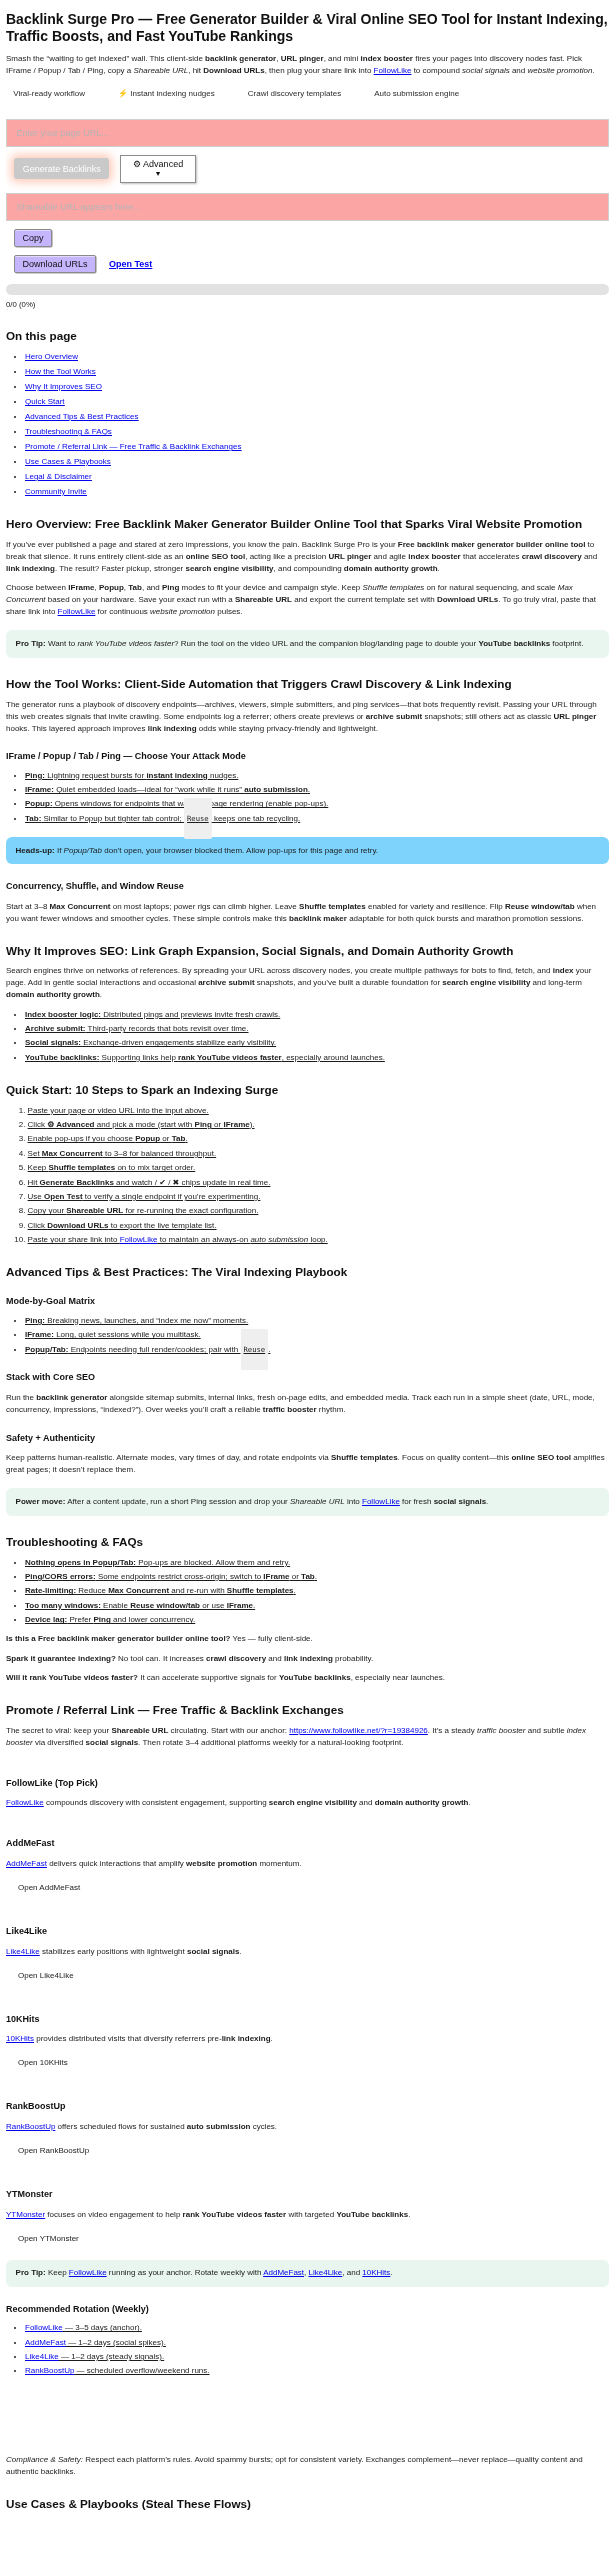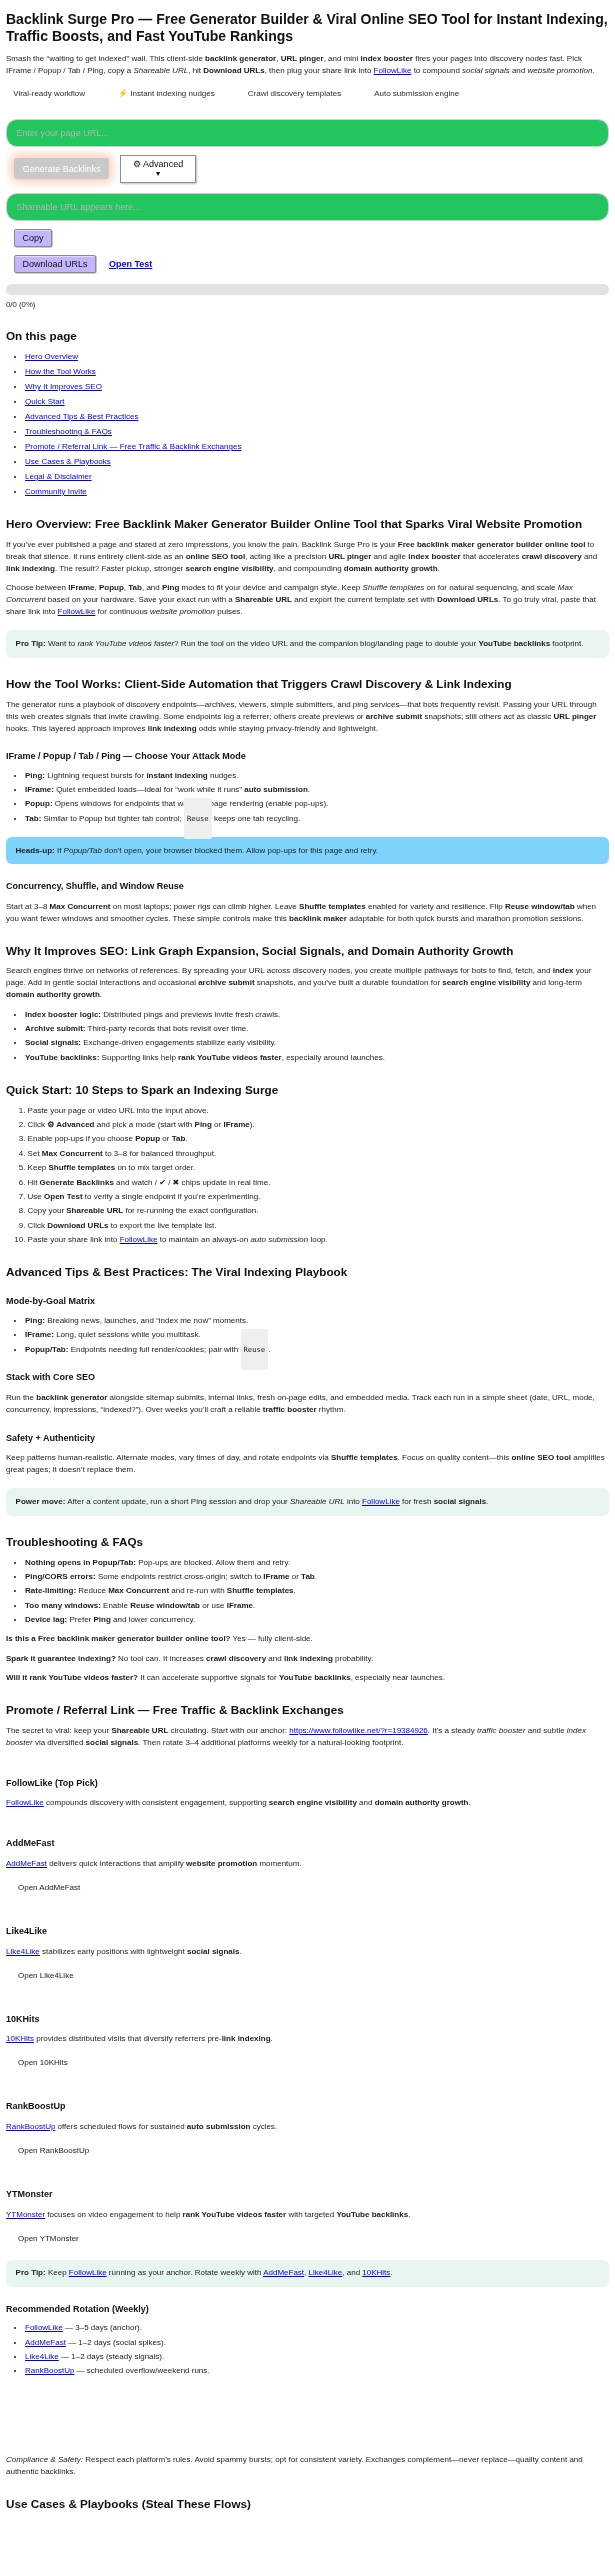--- a/index.html
+++ b/index.html
@@ -8,39 +8,39 @@
     color:#1c1c1c;
     margin:6px 6px 36px 6px;
     max-width:604px;
     font-size:8px;
     line-height:1.5;
   }
   h1{font-size:14px;line-height:1.22;margin:4.8px 0 8.4px;color:#111;}
   h2{font-size:11.7px;line-height:1.25;margin:19px 0 7.2px;color:#111;}
   h3{font-size:9px;margin:15.6px 0 6px;color:#111;}
   p{margin:7.2px 0;}
-  ul,ol{margin:2px 0;padding-left:19px;}
+  ul,ol{margin:2px 0;padding-left:19px;text-decoration:underline;}
   li{margin:2.4px 0;}
   a{color:#0000EE;text-decoration:underline;}
   .b{font-weight:bold;}
   .i{font-style:italic;}
   code.chip{
     font-family:"DejaVu Sans Mono",monospace;
     font-size:7.2px;background:#efefef;border-radius:1.8px;padding:16px 3px;color:#222;
   }
   
   .badges{display:flex;gap:33px;margin:10.8px 0 15.6px;padding-left:7.2px;flex-wrap:wrap;color:#2b2b2b;}
   
   .tool{margin:3.6px 0 6px;}
   .url-input{
     width:100%;box-sizing:border-box;height:28px;
-    border:1px solid #cfcfcf;border-radius:11px;
+    border:1px solid #cfcfcf;border-radius:0;
     padding:0 9.6px;font-size:9px;color:#333;
     font-family:"Liberation Sans",sans-serif;outline:none;margin:3.6px 0;
-    background:#22c55e;
+    background:#fca5a5;
   }
   .url-input::placeholder{color:#b4b4b4;}
   .btn-row{display:flex;align-items:center;margin:3.6px 0 6px 8.4px;}
   .generate-btn{
     background:#c9c9c9;color:#fff;border:none;border-radius:2.4px;
     padding:5.4px 8.4px;font-size:9px;font-family:"Liberation Sans",sans-serif;
     box-shadow:0 0 9.6px 3px rgba(255,110,60,.38);margin-right:10.8px;cursor:pointer;
   }
   .advanced-btn{
     background:#fff;border:0.6px solid #8d8d8d;padding:3.6px 12px;text-align:center;

